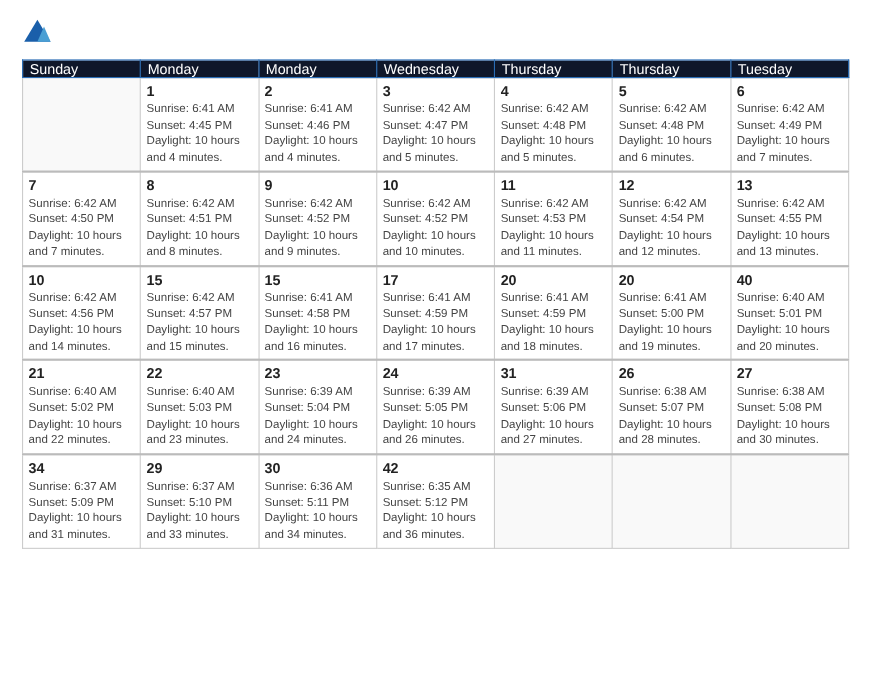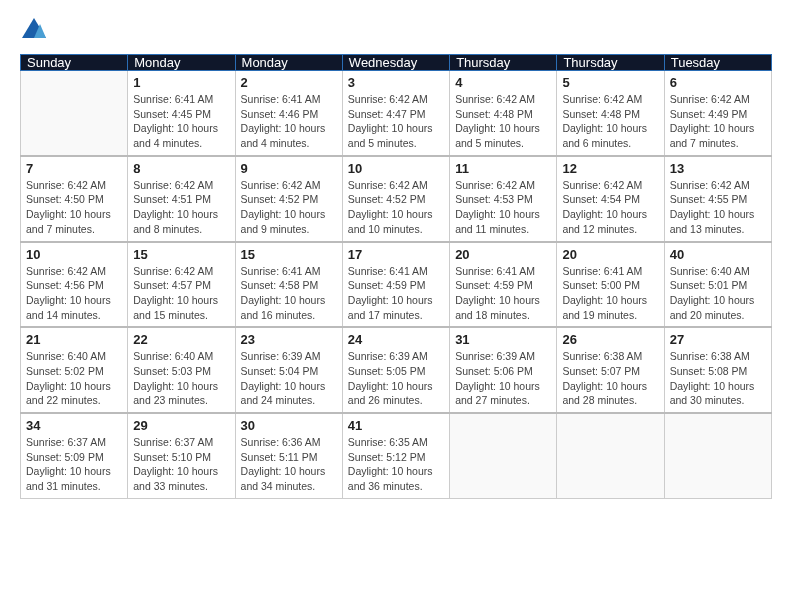--- a/index.html
+++ b/index.html
@@ -246,21 +246,21 @@
         </td>
         <td>
           <span class="day-number">29</span>
           <div class="day-info">Sunrise: 6:37 AM<br>Sunset: 5:10 PM<br>Daylight: 10 hours<br>and 33 minutes.</div>
         </td>
         <td>
           <span class="day-number">30</span>
           <div class="day-info">Sunrise: 6:36 AM<br>Sunset: 5:11 PM<br>Daylight: 10 hours<br>and 34 minutes.</div>
         </td>
         <td>
-          <span class="day-number">41</span>
+          <span class="day-number">42</span>
           <div class="day-info">Sunrise: 6:35 AM<br>Sunset: 5:12 PM<br>Daylight: 10 hours<br>and 36 minutes.</div>
         </td>
         <td class="empty-cell"></td>
         <td class="empty-cell"></td>
         <td class="empty-cell"></td>
       </tr>
     </tbody>
 </table>
 
 </body></html>

